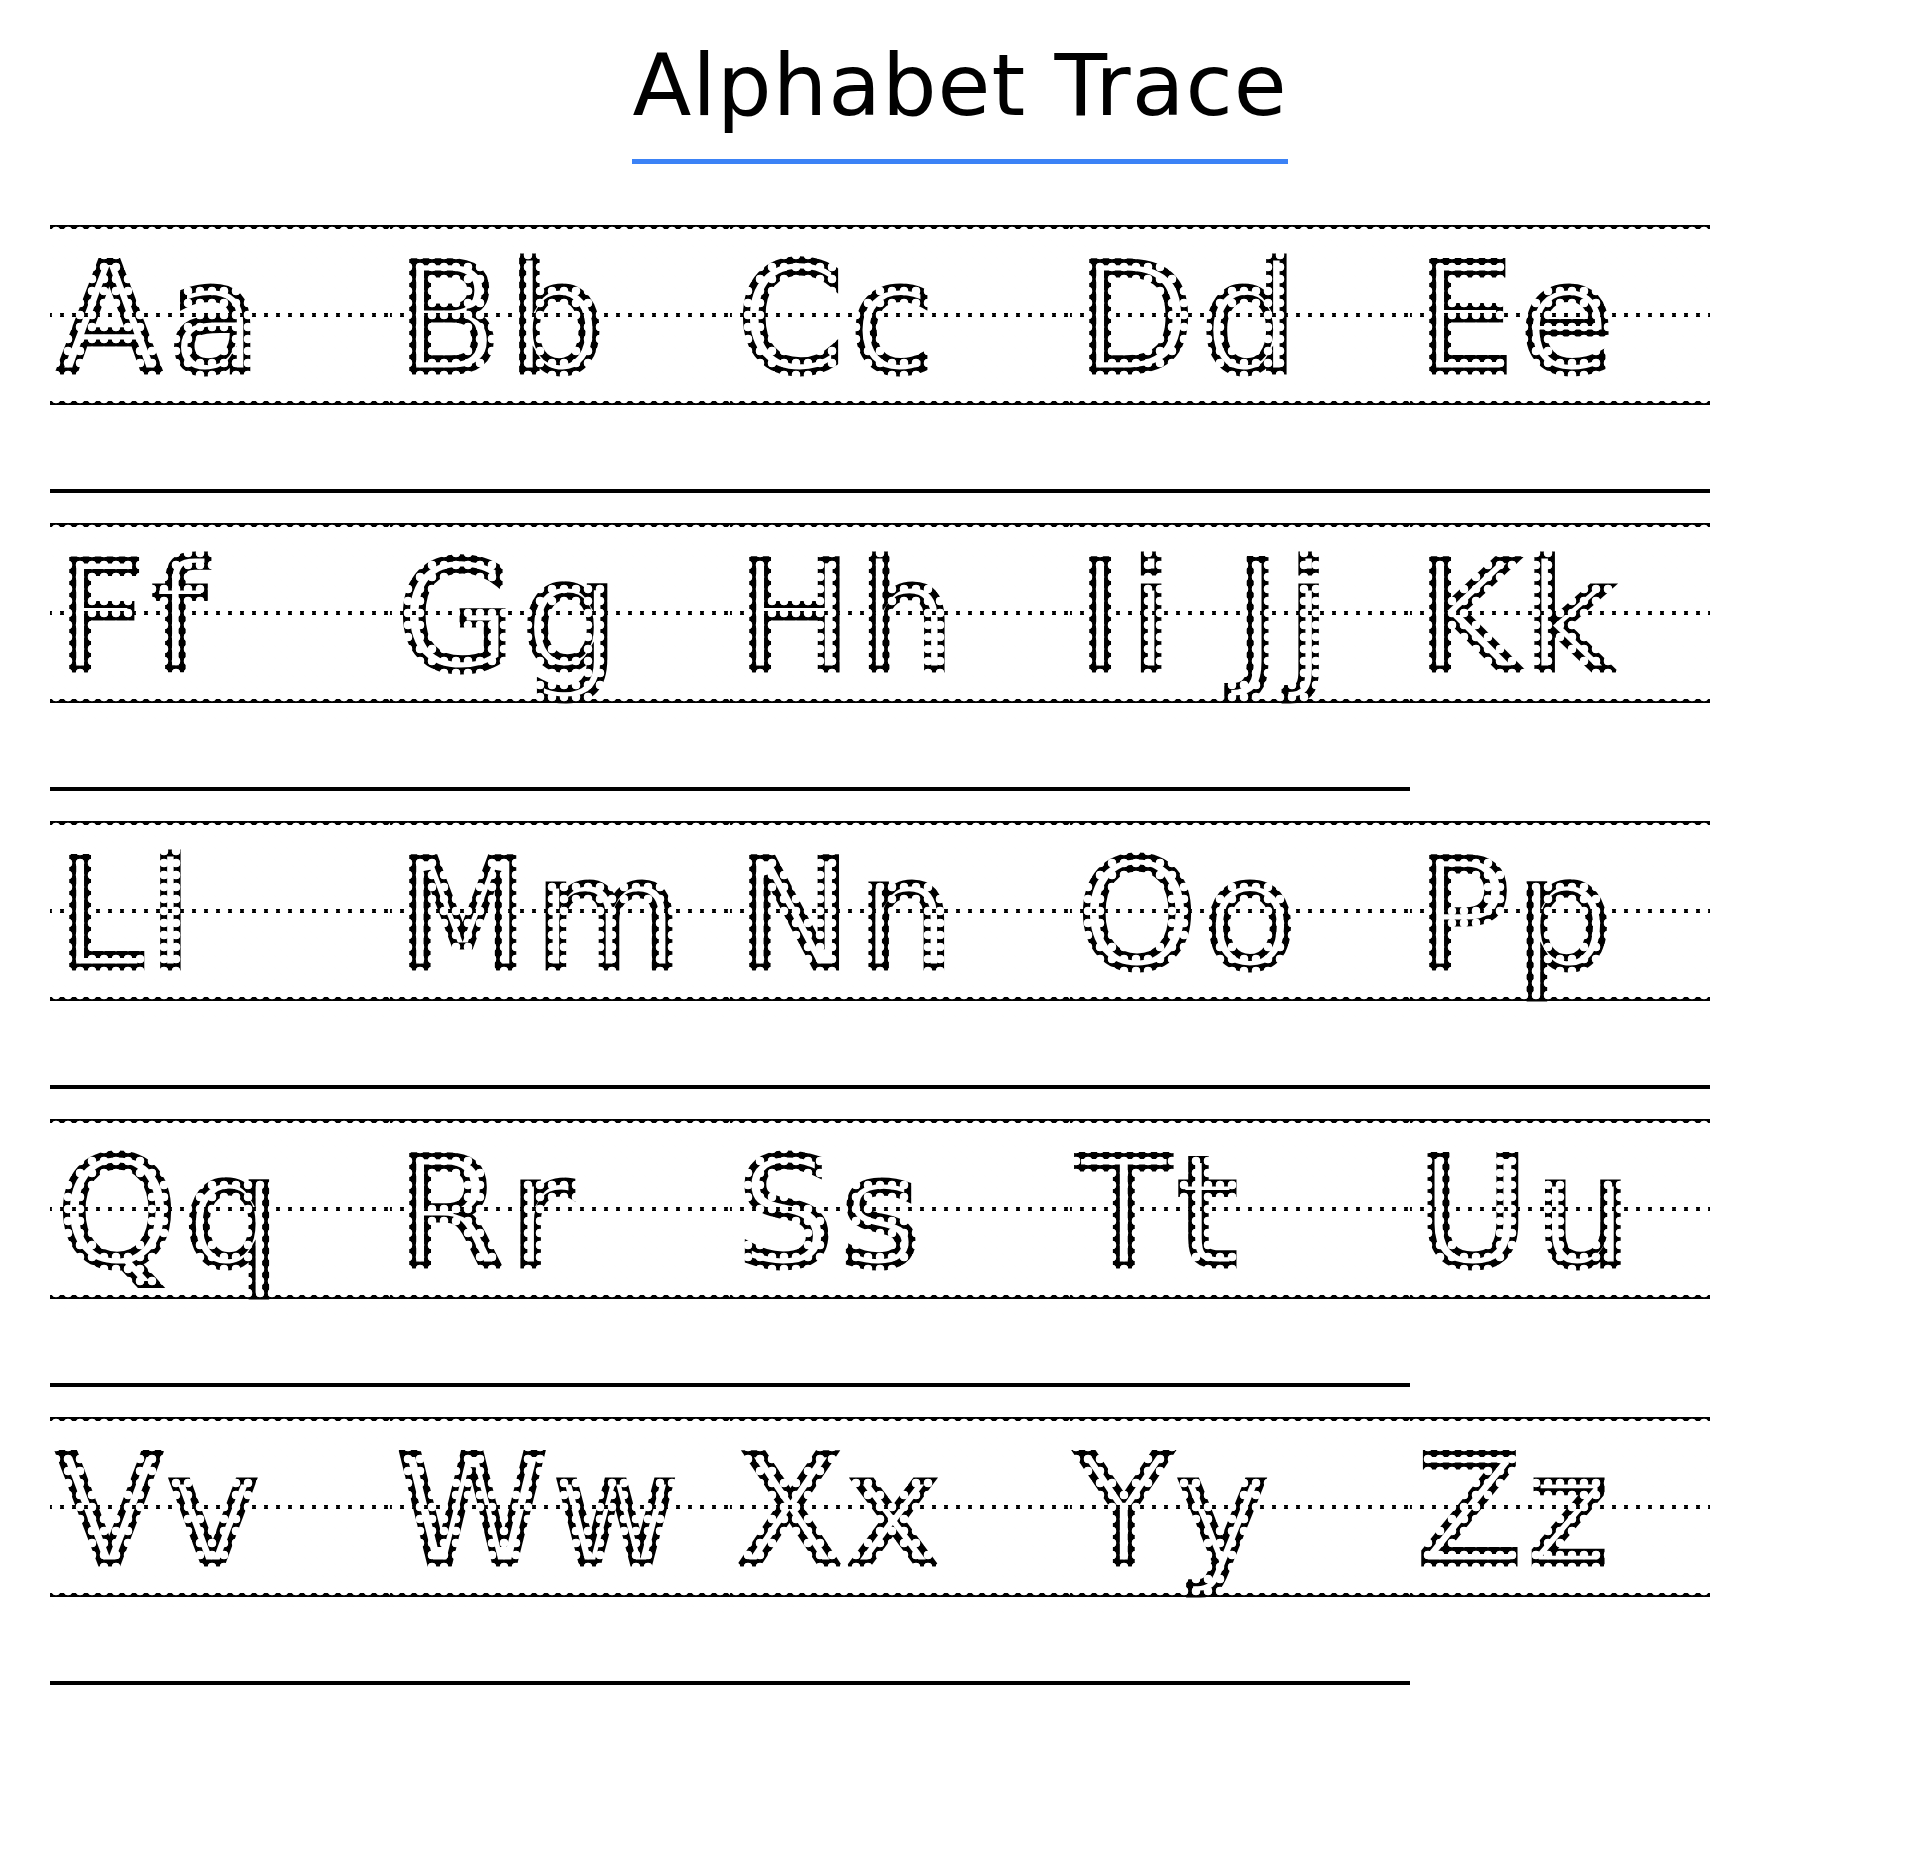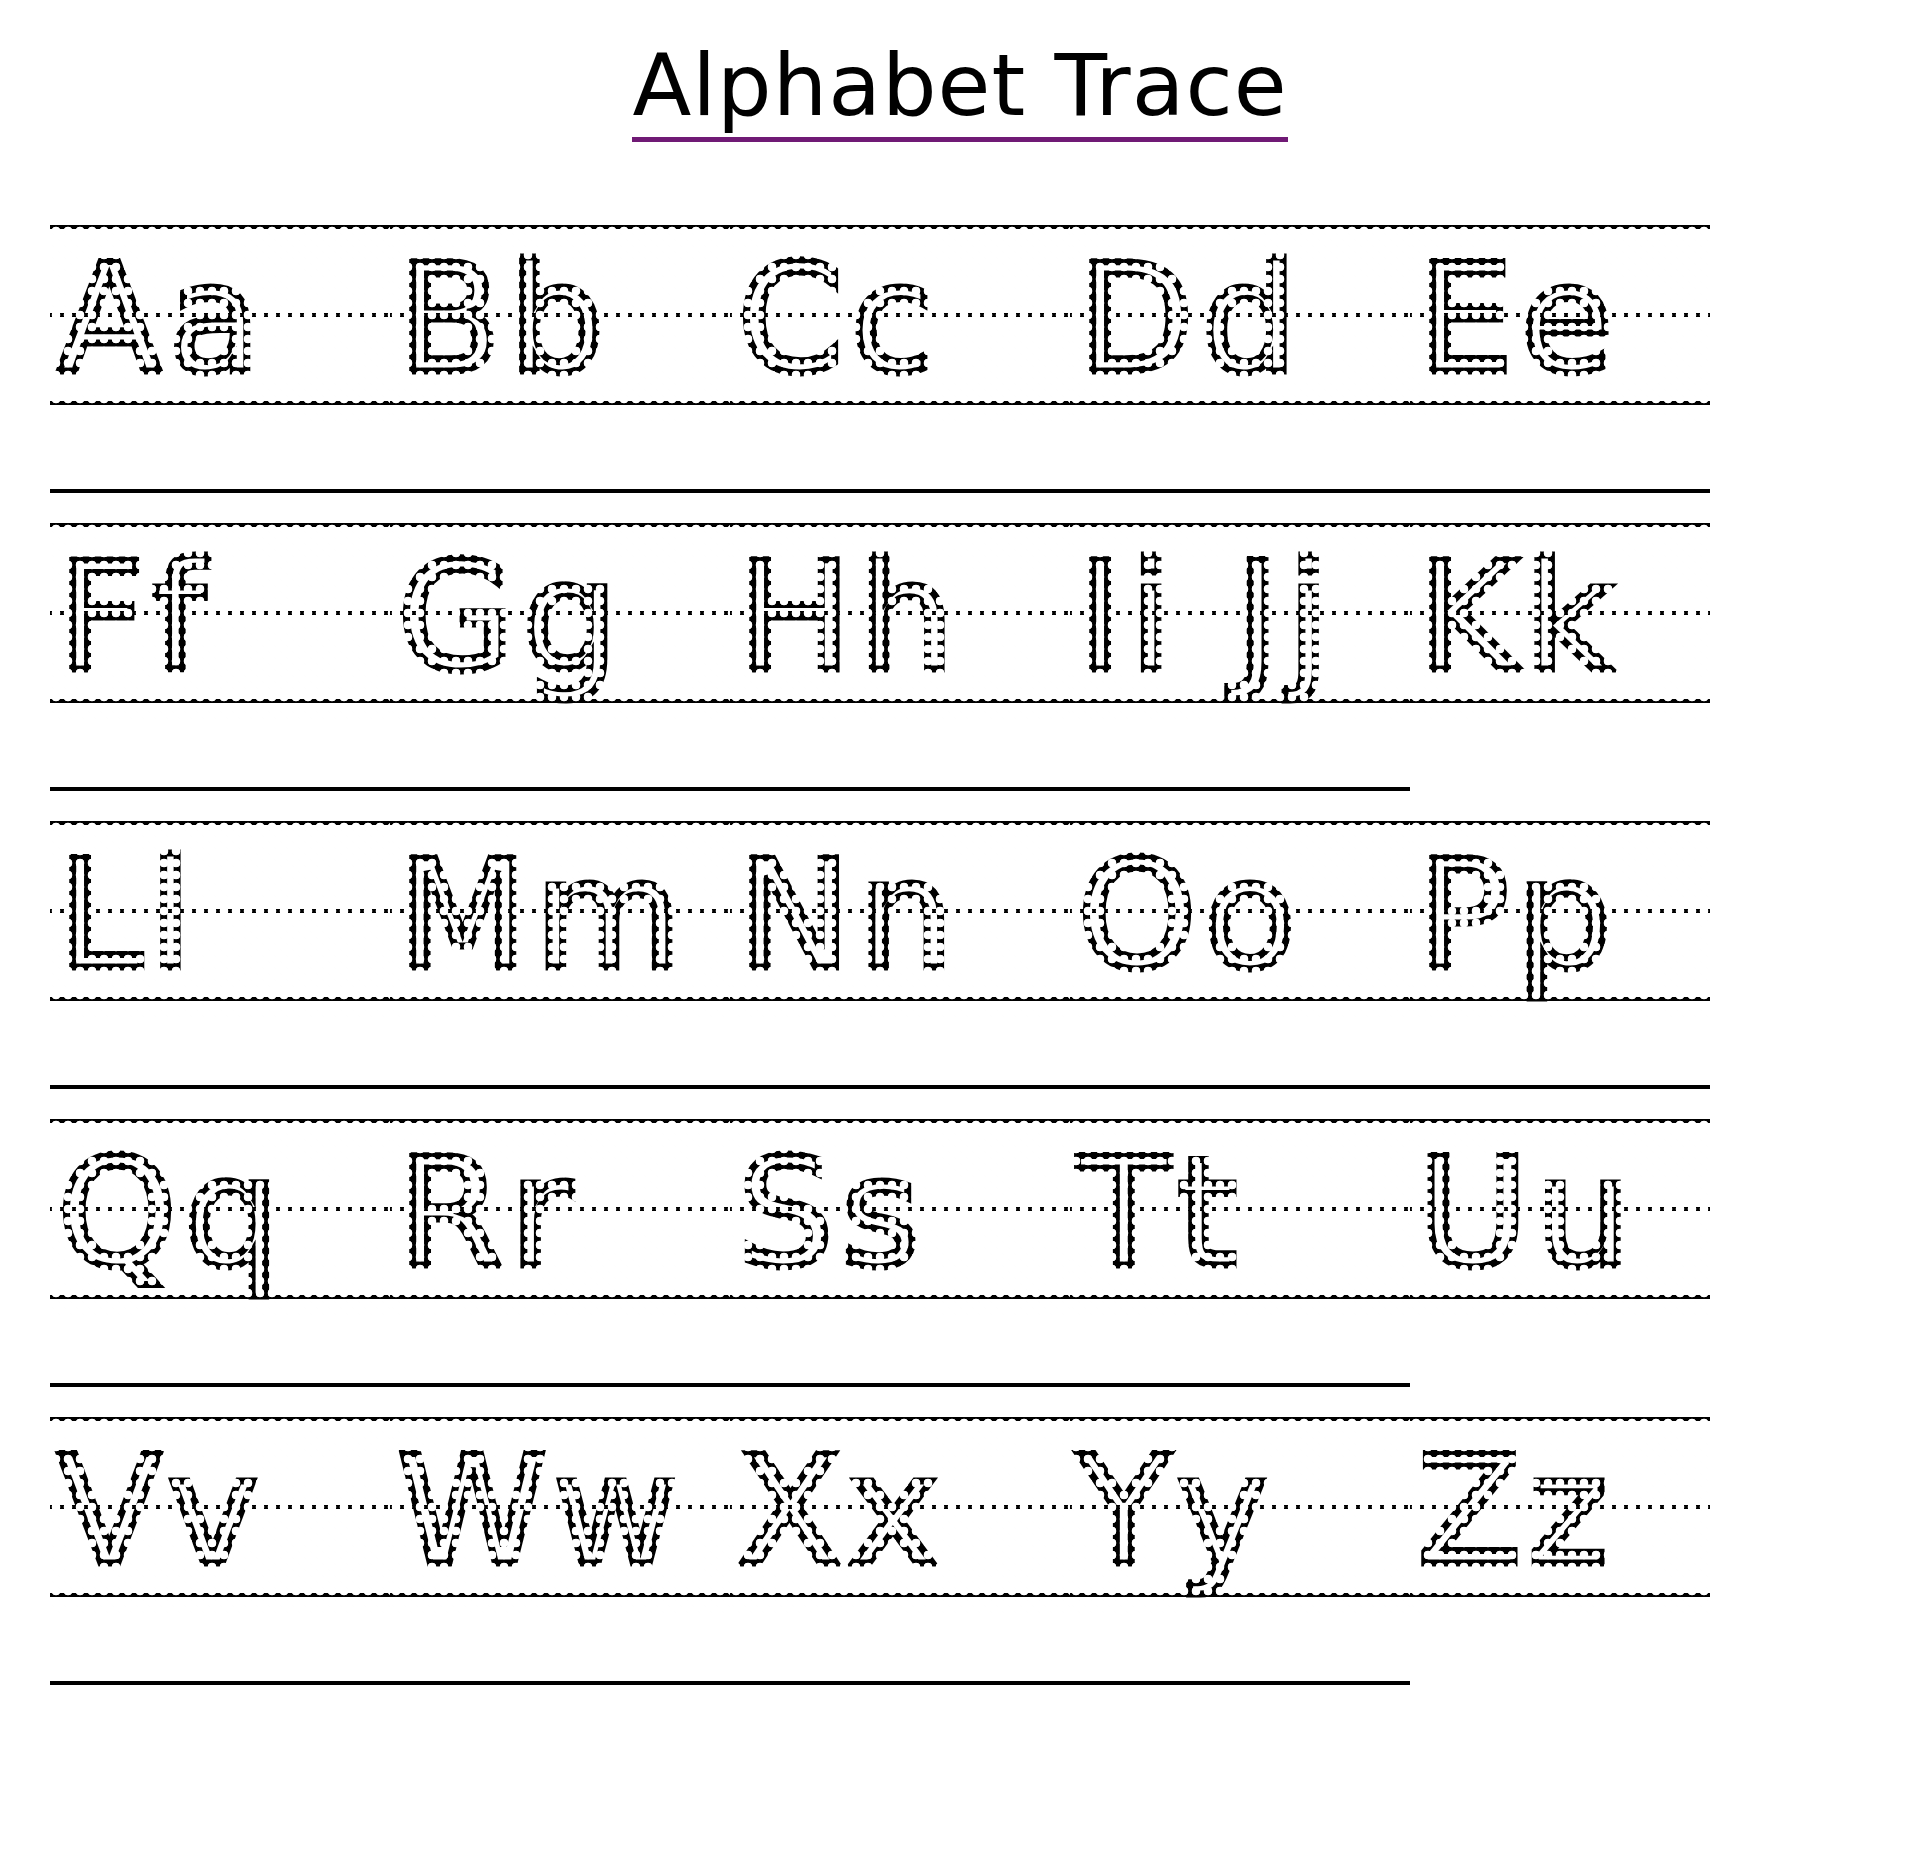--- a/index.html
+++ b/index.html
@@ -26,22 +26,22 @@
   .title {
     text-align: center;
     font-family: "DejaVu Sans", sans-serif;
     font-size: 86px;
     font-weight: 400;
     letter-spacing: 1px;
     padding-top: 38px;
     line-height: 1.1;
   }
   .title span.underline-text {
-    border-bottom: 5px solid #701a75;
-    padding-bottom: 2px;
+    border-bottom: 5px solid #3b82f6;
+    padding-bottom: 24px;
   }
 
   .sheet {
     margin-top: 92px;
     padding: 0 40px 0 50px;
     box-sizing: border-box;
   }
 
   .row {
     display: flex;

